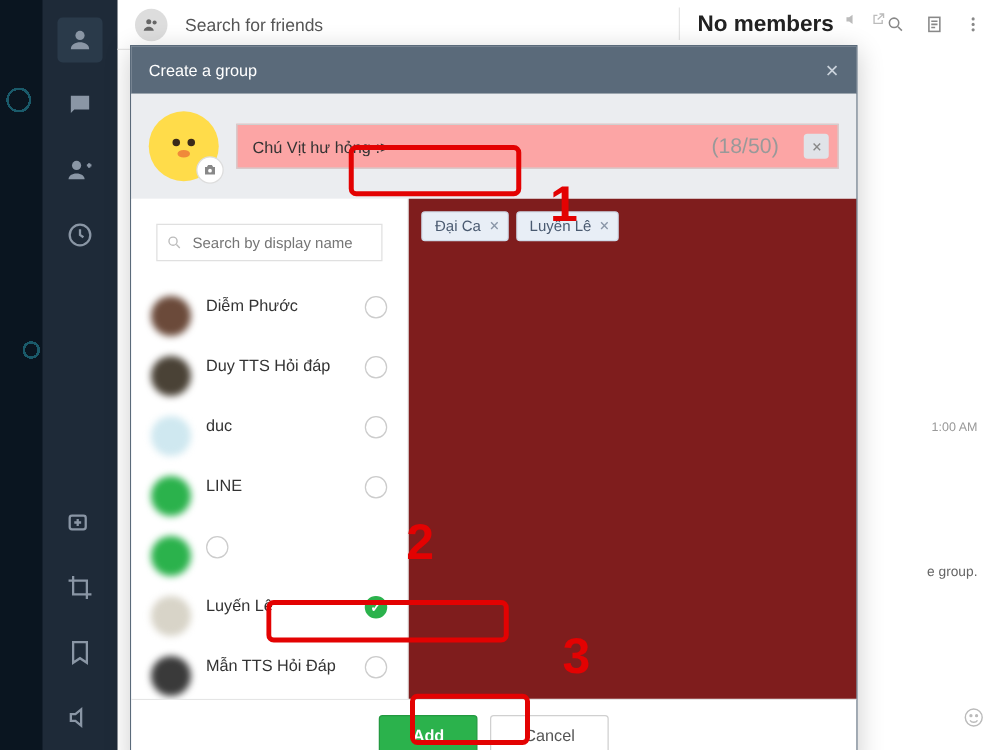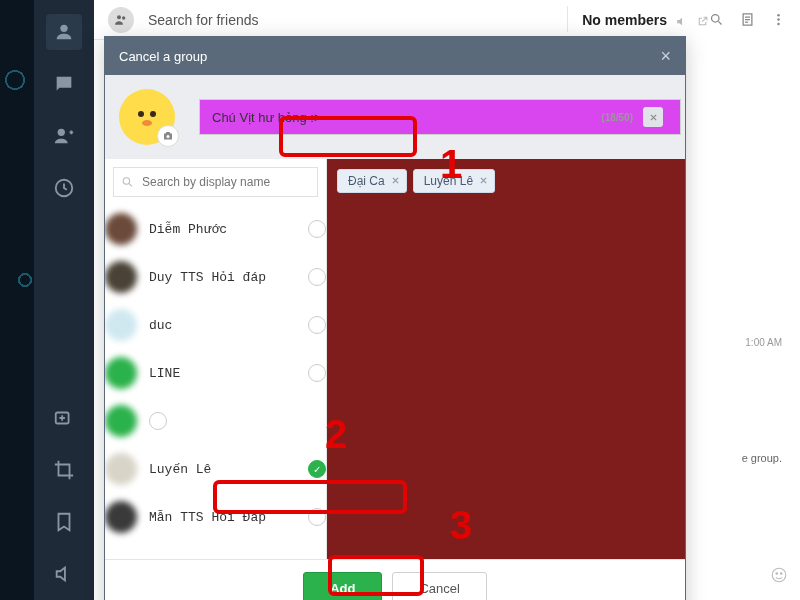--- a/index.html
+++ b/index.html
@@ -21,21 +21,21 @@
     .sidebar-icon.active { background:#2a3a4a; border-radius:4px; }
     .sidebar-spacer { flex:1; }
     
     
     .main { position:absolute; left:94px; top:0; right:0; height:600px; background:#fff; }
     .top-row { display:flex; height:40px; align-items:center; padding:0 14px; border-bottom:1px solid #e5e5e5; }
     .friends-icon { width:26px; height:26px; border-radius:50%; background:#ddd; display:flex; align-items:center; justify-content:center; margin-right:14px; }
     .friends-icon svg { width:16px; height:16px; fill:#666; }
     .search-friends { color:#555; font-size:14px; flex:1; }
     .divider-v { width:1px; height:28px; background:#e5e5e5; }
-    .no-members { font-weight:700; font-size:14px; color:#222; margin-left:14px; display:flex; align-items:flex-end; gap:8px; }
+    .no-members { font-weight:700; font-size:18px; color:#222; margin-left:14px; display:flex; align-items:flex-start; gap:8px; }
     .no-members svg { width:13px; height:13px; fill:#bbb; }
     .top-right { display:flex; gap:16px; align-items:center; margin-left:auto; }
     .top-right svg { width:15px; height:15px; fill:#888; cursor:pointer; }
     
     
     .msg-area { position:absolute; right:0; top:32px; width:390px; bottom:0; background:#fff; }
     .timestamp { position:absolute; right:18px; top:305px; font-size:10px; color:#999; }
     .create-hint { position:absolute; right:18px; top:420px; font-size:11px; color:#666; }
     .emoji-btn { position:absolute; right:12px; bottom:12px; }
     .emoji-btn svg { width:18px; height:18px; fill:none; stroke:#bbb; stroke-width:1.5; }
@@ -43,33 +43,33 @@
     
     .modal { position:absolute; left:104px; top:36px; width:582px; background:#f5f6f8; border:1px solid #5a6a7a; box-shadow:0 4px 20px rgba(0,0,0,.2); }
     .modal-header { background:#5a6a7a; color:#fff; padding:10px 14px; font-size:13px; display:flex; align-items:center; justify-content:space-between; }
     .modal-close { color:#cbd3dc; cursor:pointer; font-size:18px; line-height:1; }
     
     .modal-top { background:#ebedf0; padding:14px; display:flex; align-items:center; gap:14px; }
     .avatar-big { width:56px; height:56px; border-radius:50%; background:#ffdc4a; position:relative; display:flex; align-items:center; justify-content:center; }
     .cam-badge { position:absolute; right:-4px; bottom:-2px; width:22px; height:22px; border-radius:50%; background:#fff; border:1px solid #ddd; display:flex; align-items:center; justify-content:center; }
     .cam-badge svg { width:12px; height:12px; fill:#888; }
     .name-wrap { flex:1; position:relative; }
-    .name-input { width:100%; height:36px; padding:0 70px 0 12px; border:1px solid #d0d0d0; background:#d946ef; font-size:13px; color:#333;margin-left:10px; }
-    .name-count { position:absolute; right:38px; top:50%; transform:translateY(-50%); font-size:10px; color:#999;font-weight:bold; }
+    .name-input { width:100%; height:36px; padding:0 70px 0 12px; border:1px solid #d0d0d0; background:#fca5a5; font-size:13px; color:#333; }
+    .name-count { position:absolute; right:48px; top:50%; transform:translateY(-50%); font-size:17px; color:#999; }
     .name-clear { position:absolute; right:8px; top:50%; transform:translateY(-50%); width:20px; height:20px; border-radius:3px; background:#e0e3e8; display:flex; align-items:center; justify-content:center; cursor:pointer; }
     .name-clear svg { width:9px; height:9px; fill:#888; }
     
     .modal-body { display:flex; height:400px; }
     .contact-col { width:222px; border-right:1px solid #e5e5e5; background:#fff; display:flex; flex-direction:column; }
-    .search-box { padding:8px; }
+    .search-box { padding:20px; }
     .search-inner { position:relative; }
     .search-inner svg { position:absolute; left:8px; top:50%; transform:translateY(-50%); width:13px; height:13px; fill:#bbb; }
     .search-input { width:100%; height:30px; padding:0 8px 0 28px; border:1px solid #e0e0e0; font-size:12px; color:#555; }
     .contact-list { flex:1; overflow-y:auto; }
-    .contact { display:flex; align-items:center; padding:8px 0; cursor:pointer;font-family:Liberation Mono, monospace; }
+    .contact { display:flex; align-items:flex-start; padding:8px 16px; cursor:pointer; }
     .c-avatar { width:32px; height:32px; border-radius:50%; margin-right:12px; filter:blur(3px); }
     .c-name { flex:1; font-size:13px; color:#333; }
     .c-radio { width:18px; height:18px; border:1.5px solid #ccc; border-radius:50%; }
     .c-radio.checked { border-color:#2bb24c; background:#2bb24c; display:flex; align-items:center; justify-content:center; }
     .c-radio.checked::after { content:"✓"; color:#fff; font-size:11px; font-weight:bold; }
     
     .selected-col { flex:1; background:#7f1d1d; padding:10px; }
     .chip { display:inline-flex; align-items:center; background:#e8eef6; border:1px solid #d0dae8; border-radius:3px; padding:4px 6px 4px 10px; font-size:12px; color:#4a5a70; margin:0 6px 6px 0; }
     .chip-x { margin-left:6px; cursor:pointer; }
     .chip-x svg { width:9px; height:9px; fill:#8a96a8; }
@@ -180,21 +180,21 @@
           <circle cx="12" cy="12" r="9"></circle>
           <circle cx="9" cy="10" r="1" fill="#bbb"></circle>
           <circle cx="15" cy="10" r="1" fill="#bbb"></circle>
           <path d="M8 15c1 1.5 2.5 2 4 2s3-.5 4-2"></path>
         </svg></div>
   </div>
 </div>
 
 <div class="modal">
   <div class="modal-header">
-    <span>Cancel a group</span>
+    <span>Create a group</span>
     <span class="modal-close">×</span>
   </div>
   <div class="modal-top">
     <div class="avatar-big">
       <svg width="40" height="40" viewBox="0 0 40 40">
           <circle cx="14" cy="17" r="3" fill="#3a2a1a"></circle>
           <circle cx="26" cy="17" r="3" fill="#3a2a1a"></circle>
           <ellipse cx="20" cy="26" rx="5" ry="3" fill="#f08a3a"></ellipse>
         </svg>
       <div class="cam-badge">

